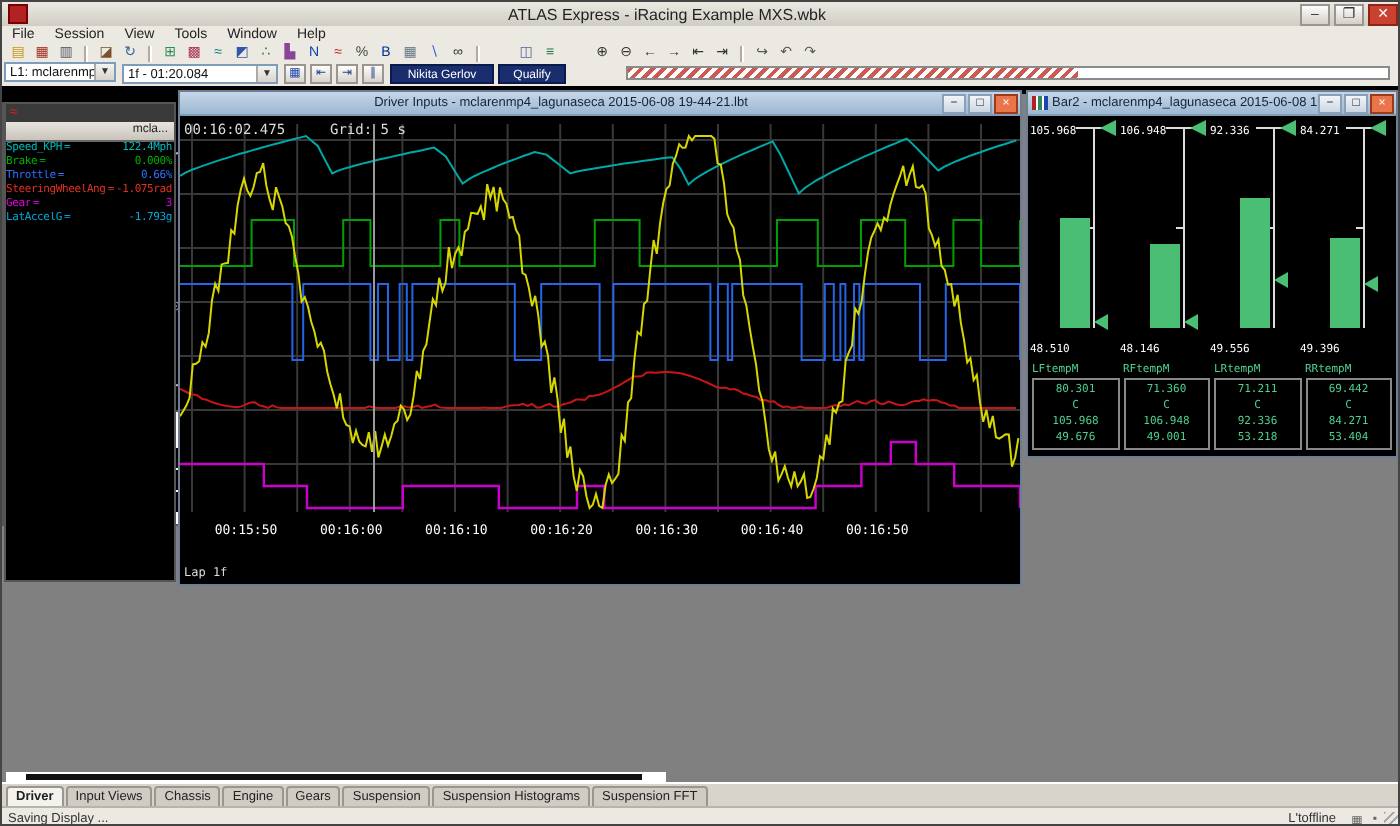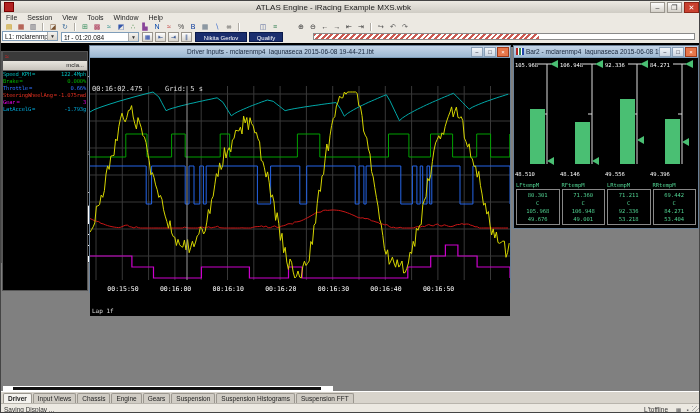--- a/index.html
+++ b/index.html
@@ -37,21 +37,21 @@
   .mini-bars{width:8px;height:7px;margin:0 2px;background:linear-gradient(90deg,#b22222 0 2px,#fff 2px 3px,#2e8b57 3px 5px,#fff 5px 6px,#2244aa 6px 8px);}
   
   .vpanel{left:1px;top:8px;width:86px;height:240px;background:#000;border:1px solid #555;}
   .vicon{height:9px;background:#3a3a3a;color:#e02020;font-size:7px;line-height:9px;padding-left:2px;}
   .vhead{height:9px;background:linear-gradient(#e8e5de,#c8c4bc);color:#222;font-size:6px;line-height:9px;text-align:right;padding-right:3px;border-bottom:1px solid #666;}
   .vrow{display:flex;font-family:"DejaVu Sans Mono",monospace;font-size:5.5px;line-height:7px;letter-spacing:-0.2px;white-space:nowrap;}
   .vrow .vn{flex:0 1 auto;overflow:hidden;}
   .vrow .vv{margin-left:auto;padding-right:1px;}
   
   .chartwin{left:88px;top:2px;width:422px;height:248px;}
-  .chartbody{position:relative;background:#000;height:224px;margin-top:24px;}
+  .chartbody{position:relative;background:#000;height:224px;}
   .lapfoot{height:10px;background:#000;color:#ddd;font-size:6px;line-height:10px;padding-left:2px;font-family:"DejaVu Sans Mono",monospace;}
   
   .barwin{left:512px;top:2px;width:186px;height:184px;}
   .gaugerow{display:flex;background:#000;}
   .boxrow{display:flex;background:#000;padding:0 1px 2px 1px;}
   .tbox{width:45px;margin:0 1px;}
   .tbox .bl{color:#4fcf8f;font-family:"DejaVu Sans Mono",monospace;font-size:5.5px;line-height:7px;}
   .tbox .bb{border:1px solid #888;height:36px;color:#4fcf8f;font-family:"DejaVu Sans Mono",monospace;font-size:5.5px;line-height:8px;text-align:center;padding-top:1px;box-sizing:border-box;}
   
   .mapwin{left:512px;top:184px;width:186px;height:160px;background:#000;border:1px solid #555;}
@@ -72,21 +72,21 @@
   .statusbar .si{width:9px;text-align:center;color:#666;font-size:6px;}
   .grip{width:8px;height:8px;margin-right:1px;background:repeating-linear-gradient(135deg,#aaa 0 1px,transparent 1px 3px);}
 </style>
 </head>
 <body>
 
 <div class="app">
 
   <div class="titlebar">
     <div class="app-icon"></div>
-    <div class="title-text">ATLAS Engine - iRacing Example MXS.wbk</div>
+    <div class="title-text">ATLAS Express - iRacing Example MXS.wbk</div>
     <div class="winbtns">
       <div class="winbtn">–</div>
       <div class="winbtn">❐</div>
       <div class="winbtn close">✕</div>
     </div>
   </div>
 
   <div class="menubar">
       <span class="menu-item">File</span>
       <span class="menu-item">Session</span>

